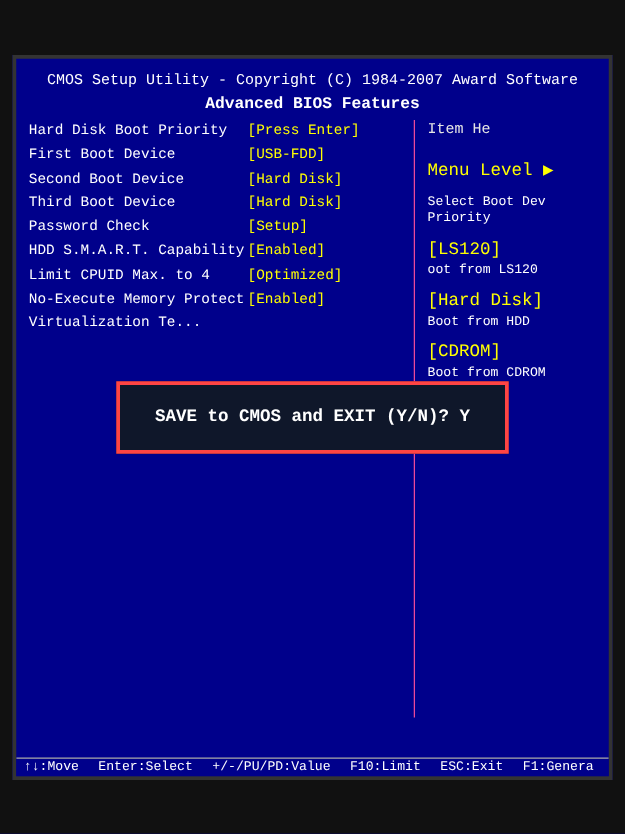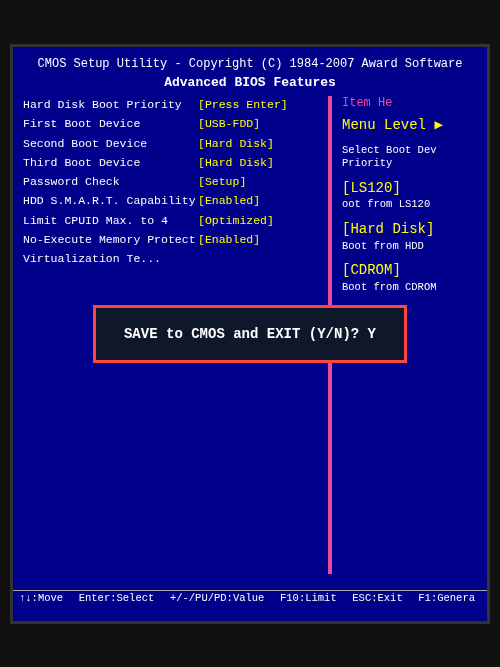--- a/index.html
+++ b/index.html
@@ -44,21 +44,21 @@
 
     .content-area {
       display: flex;
       margin-top: 4px;
       height: calc(100% - 80px);
     }
 
     .left-panel {
       flex: 1;
       padding-right: 8px;
-      border-right: 4px solid #ec4899;
+      border-right: 1px solid #ec4899;
     }
 
     .right-panel {
       width: 145px;
       padding-left: 10px;
       color: #ffff00;
       font-size: 11px;
     }
 
     .menu-item {
@@ -73,23 +73,23 @@
       white-space: nowrap;
       min-width: 175px;
     }
 
     .menu-value {
       color: #ffff00;
       white-space: nowrap;
     }
 
     .right-panel-title {
-      color: #ec4899;
-      font-size: 12px;
-      margin-bottom: 6px;
+      color: #e5e5e5;
+      font-size: 12px;
+      margin-bottom: 18px;
     }
 
     .right-item {
       margin-bottom: 8px;
       line-height: 1.4;
     }
 
     .right-item .item-header {
       color: #ffff00;
       font-size: 14px;
@@ -119,21 +119,21 @@
       color: #fff;
       font-size: 14px;
       font-weight: bold;
       font-family: 'Courier New', monospace;
       min-width: 280px;
     }
 
     
     .status-bar {
       position: absolute;
-      bottom: 16px;
+      bottom: 0;
       left: 0;
       right: 0;
       background: #00008b;
       border-top: 1px solid #aaa;
     }
 
     .status-line1, .status-line2 {
       display: flex;
       justify-content: space-between;
       padding: 1px 6px;

